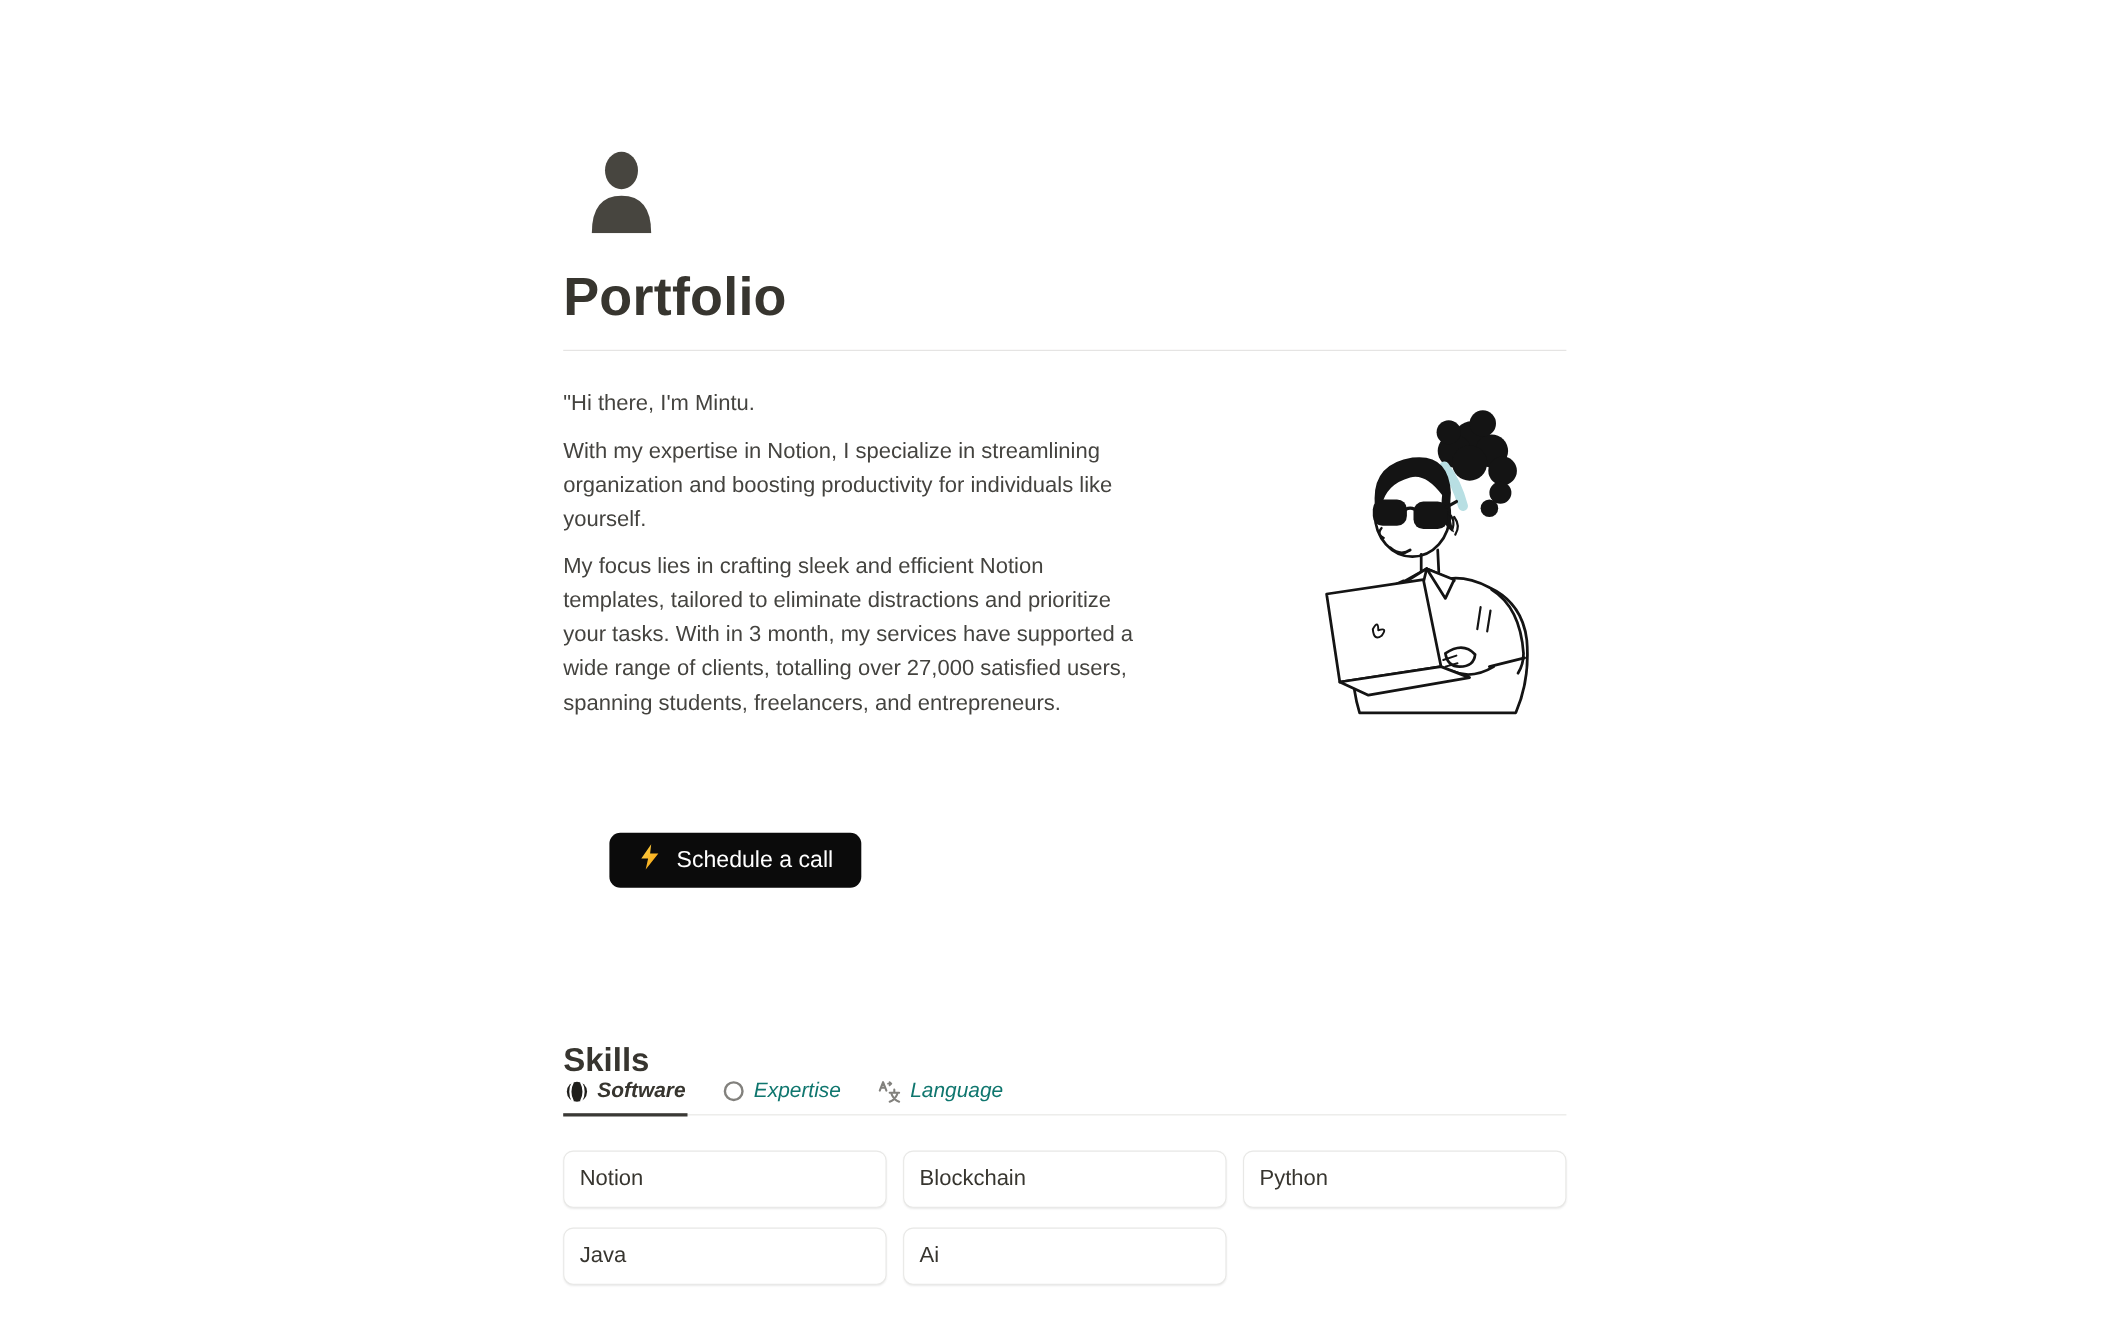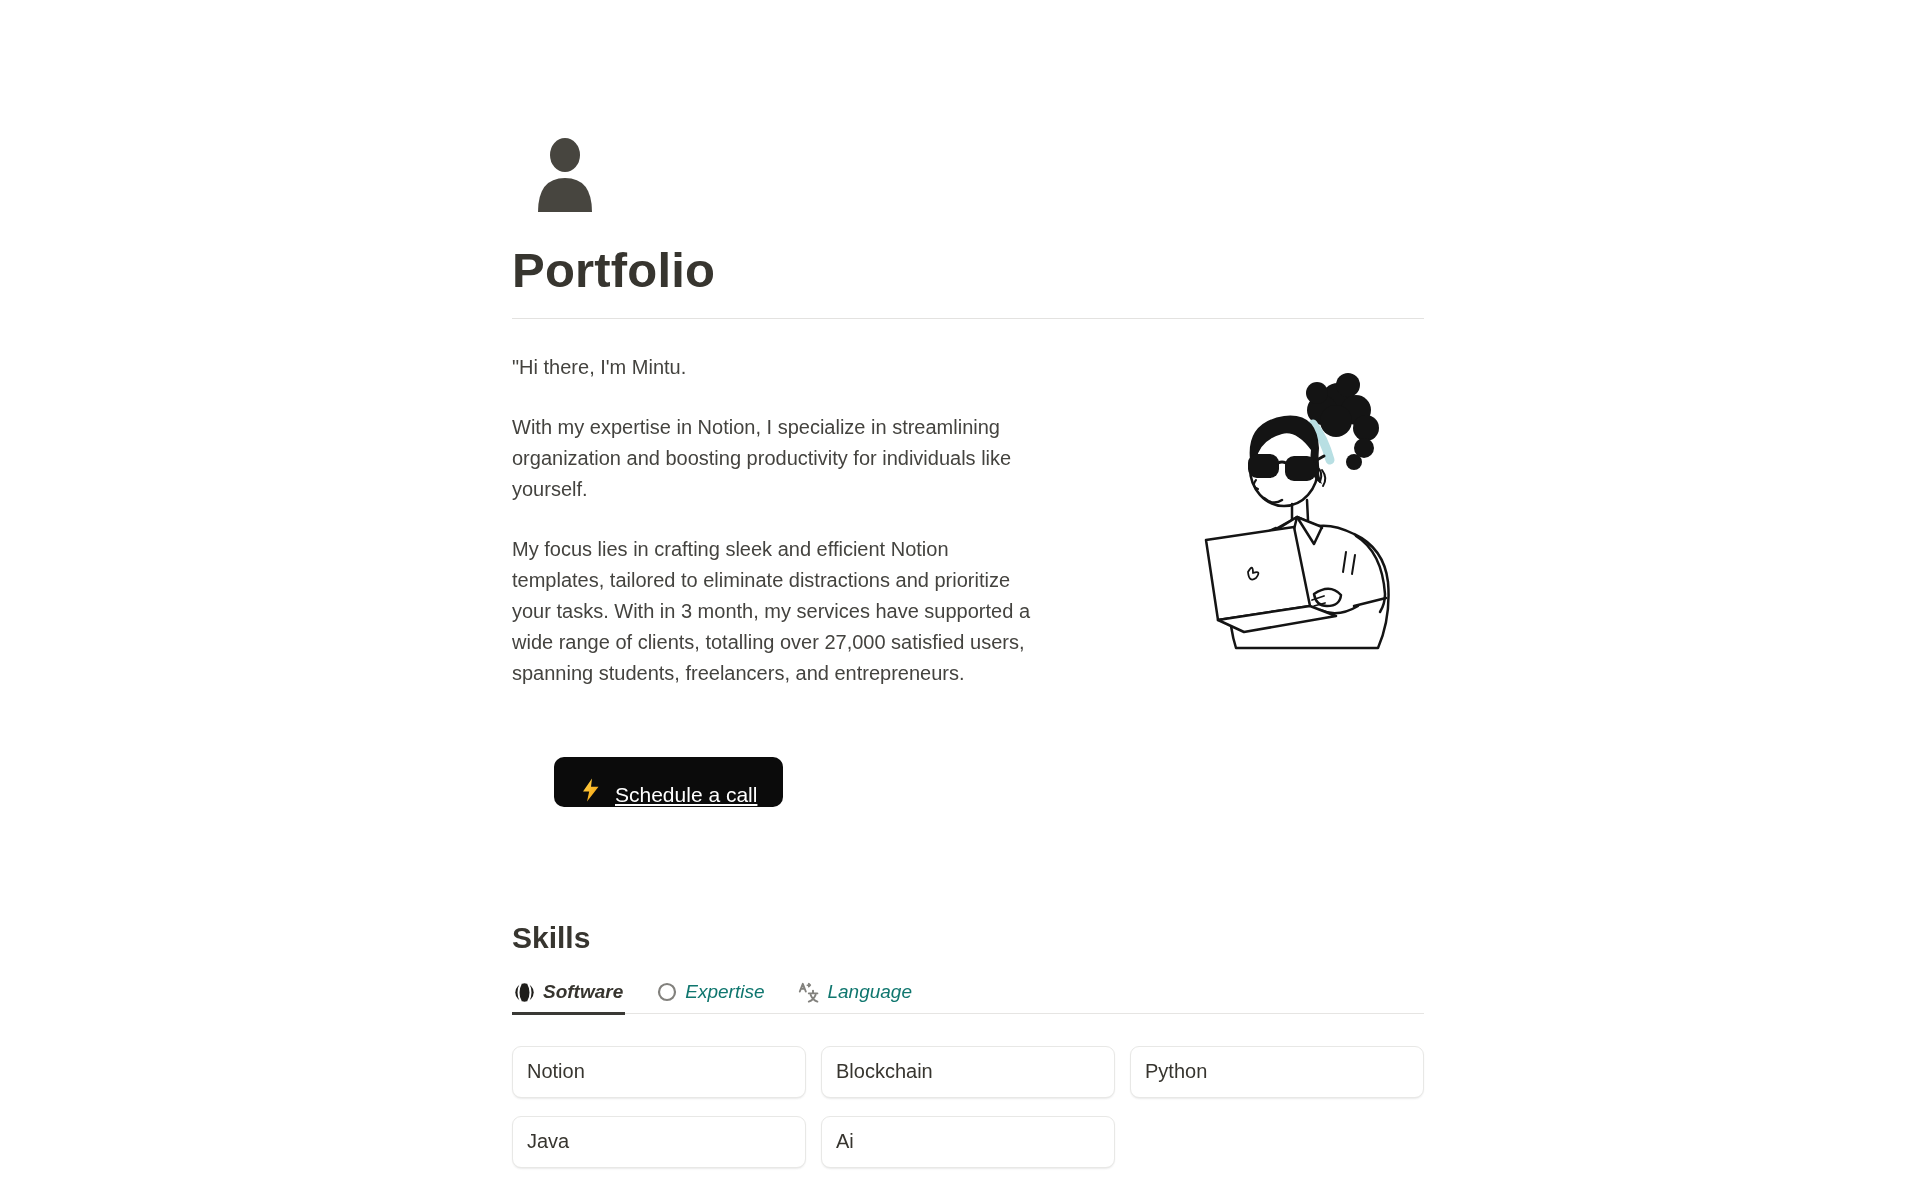--- a/index.html
+++ b/index.html
@@ -11,30 +11,30 @@
   .avatar { position:absolute; left:528px; top:134px; width:72px; height:78px; cursor:pointer; }
   .page-title {
     position:absolute; left:512px; top:240px;
     font-size:49px; font-weight:700; letter-spacing:0.2px; color:#37352F; line-height:1.25;
   }
   .title-divider {
     position:absolute; left:512px; top:318px; width:912px; height:1px; background:#E3E2E0;
   }
   .intro { position:absolute; left:512px; top:352px; width:912px; display:flex; align-items:flex-start; }
   .intro-text { width:534px; font-size:20px; line-height:31px; color:#44433F; }
-  .intro-text p + p { margin-top:29px; }
+  .intro-text p + p { margin-top:12px; }
   .illustration { margin-left:auto; width:228px; margin-top:14px; }
   .cta-button {
     position:absolute; left:554px; top:757px; height:50px;
-    display:inline-flex; align-items:flex-end; gap:13px; padding:0 26px;
+    display:inline-flex; align-items:center; gap:13px; padding:0 26px;
     background:#0B0B0B; color:#FFFFFF; border:none; border-radius:10px;
-    font-family:"Liberation Sans", sans-serif; font-size:21px; cursor:pointer;text-decoration:underline;
+    font-family:"Liberation Sans", sans-serif; font-size:21px; cursor:pointer;
   }
   .section-heading {
-    position:absolute; left:512px; top:921px;
+    position:absolute; left:512px; top:948px;
     font-size:30px; font-weight:700; color:#37352F;
   }
   .tabs {
     position:absolute; left:512px; top:981px; width:912px;
     display:flex; gap:30px; border-bottom:1px solid #E6E5E3;font-style:italic;
   }
   .tab {
     display:flex; align-items:center; gap:8px; padding:0 2px 9px 2px;
     font-size:19px; color:#0f766e; cursor:pointer;
     border-bottom:3px solid transparent; margin-bottom:-2px;

